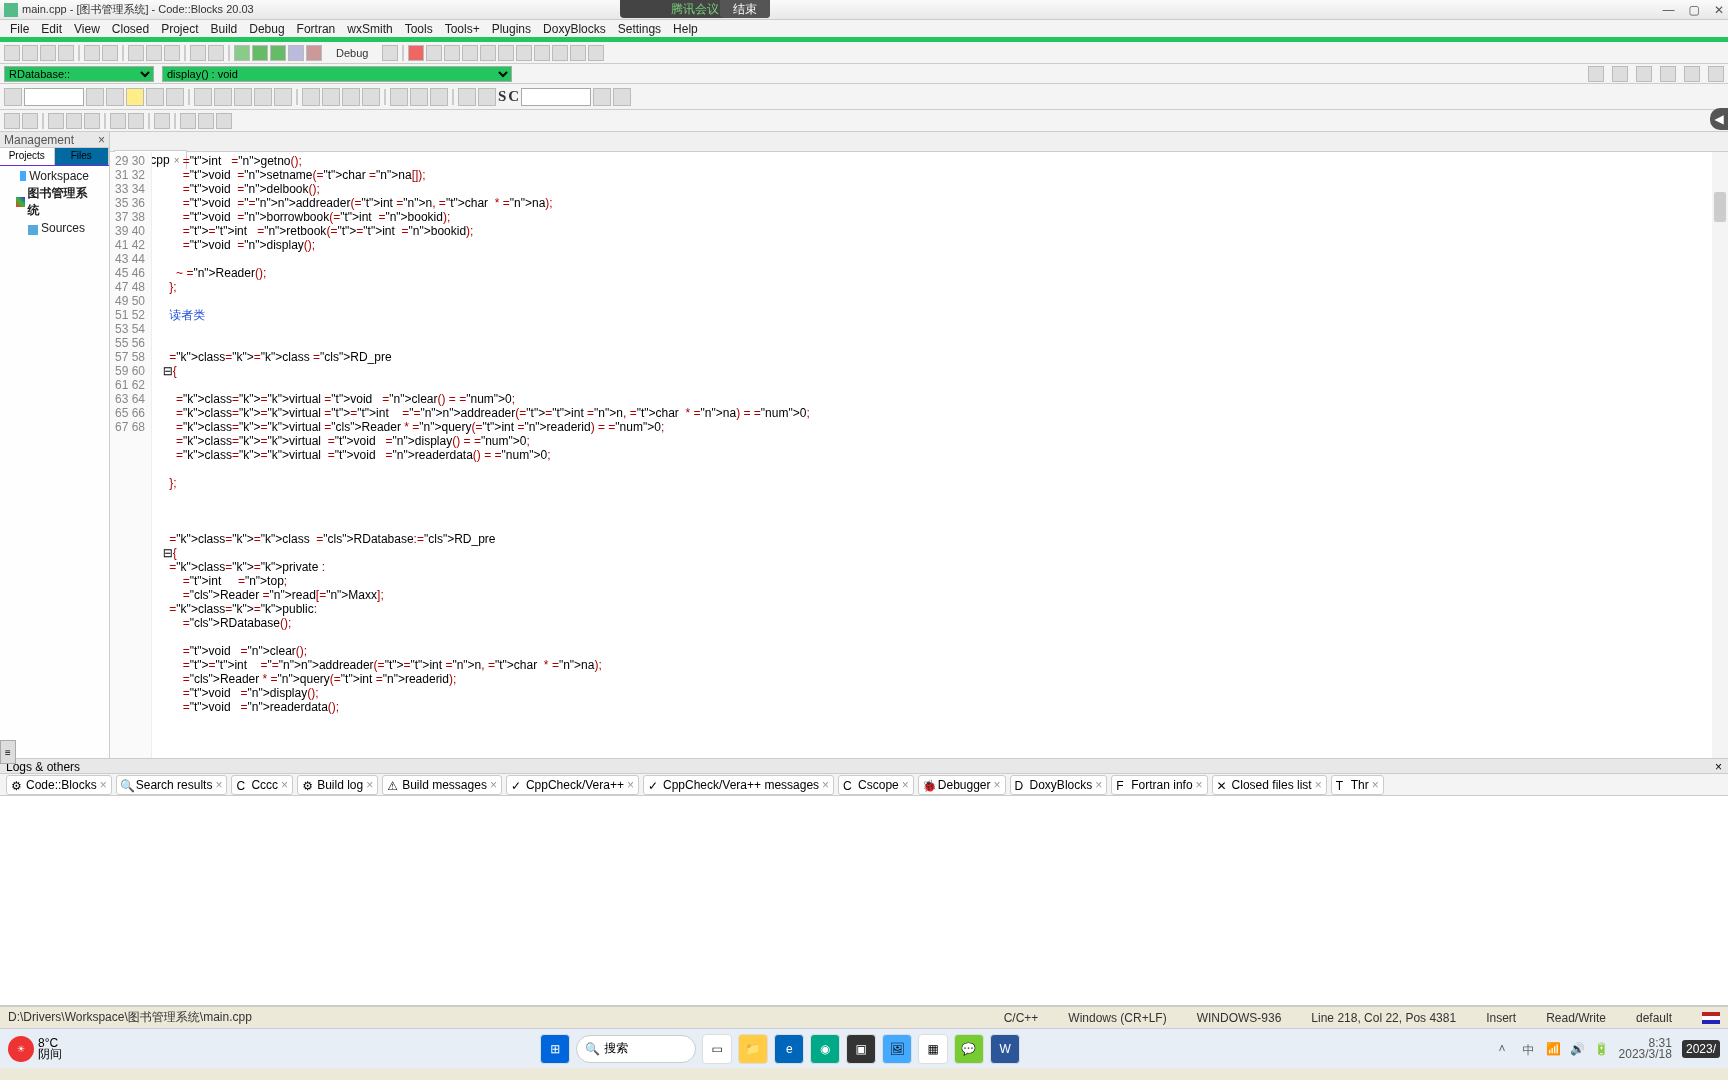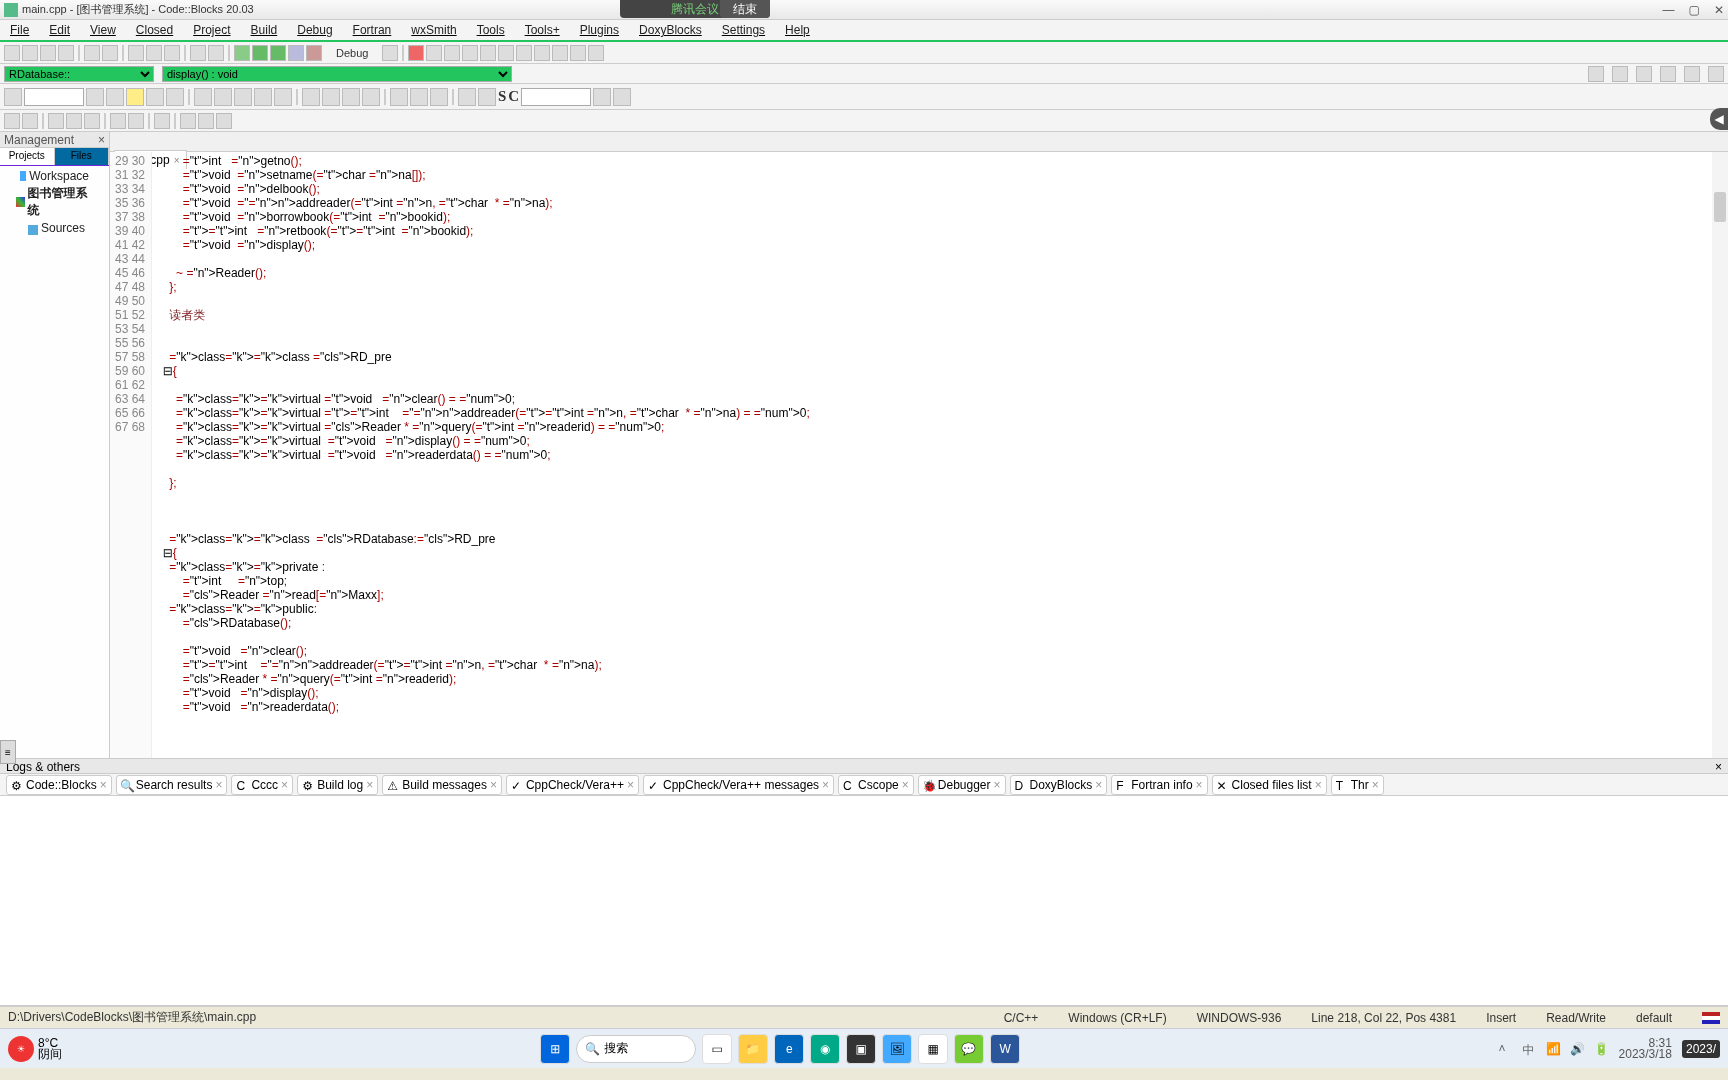--- a/index.html
+++ b/index.html
@@ -4,21 +4,21 @@
 <style>
 * { margin: 0; padding: 0; box-sizing: border-box; font-family: "Segoe UI", Tahoma, sans-serif; font-size: 12px; }
 body { background: #ece9d8; overflow: hidden; width: 1728px; height: 1080px; }
 .titlebar { height: 20px; background: linear-gradient(#fafafa,#e8e8e8); display: flex; align-items: center; padding: 0 4px; border-bottom: 1px solid #ccc; }
 .titlebar .icon { width: 14px; height: 14px; background: #5b8; margin-right: 4px; }
 .titlebar .title { flex: 1; font-size: 11px; color: #333; }
 .titlebar .winbtns { display: flex; gap: 14px; color: #555; }
 .titlebar .winbtns span { cursor: default; }
 .overlay-top { position: absolute; top: 0; left: 620px; width: 150px; height: 18px; background: #444; color: #7c7; font-size: 10px; display: flex; align-items: center; justify-content: center; border-radius: 0 0 4px 4px; }
 .overlay-top2 { position: absolute; top: 0; left: 720px; width: 50px; height: 18px; background: #555; color: #fff; font-size: 10px; display:flex; align-items:center; justify-content:center; border-radius:0 0 4px 4px;}
-.menubar { height: 22px; background: #f4f4f4; display: flex; align-items: center; padding: 0 4px; gap: 8px; border-bottom: 2px solid #22c55e; text-decoration: underline; }
+.menubar { height: 22px; background: #f4f4f4; display: flex; align-items: center; padding: 0 4px; gap: 0; border-bottom: 5px solid #22c55e; }
 .menubar span { padding: 2px 6px; font-size: 12px; color: #222; }
 .toolbar { height: 22px; background: #f4f4f4; display: flex; align-items: center; gap: 2px; padding: 0 4px; border-bottom: 1px solid #ccc; }
 .tb-btn { width: 16px; height: 16px; background: #ddd; border: 1px solid #bbb; display:inline-block; }
 .tb-sep { width: 2px; height: 16px; background: #ccc; margin: 0 2px; }
 .debug-box { padding: 0 12px; font-size: 11px; color: #333; }
 .scope-row { height: 20px; background: #f4f4f4; display: flex; align-items: center; padding: 0 4px; border-bottom: 1px solid #ccc; gap:8px;}
 .scope-row select { height: 16px; font-size: 11px; background:#22c55e; border:1px solid #aaa; }
 .toolbar3 { height: 26px; background: #f4f4f4; display:flex; align-items:center; padding:0 4px; border-bottom:1px solid #ccc; gap:2px;}
 .toolbar3 .tb-btn { width:18px;height:18px;}
 .toolbar3 .find-box { width:60px;height:18px;border:1px solid #aaa;background:#fff;}
@@ -36,21 +36,21 @@
 .sidebar .tree .indent1 { padding-left:12px;}
 .sidebar .tree .indent2 { padding-left:24px;align-items:flex-end;}
 .editor-wrap { flex:1; display:flex; flex-direction:column; background:#fff;}
 .editor-tabs { height:20px; background:#f0f0f0; display:flex; align-items:flex-end; border-bottom:1px solid #ccc; padding-left:4px;}
 .editor-tab { padding:2px 6px; background:#fff; border:1px solid #ccc; border-bottom:none; font-size:11px; display:flex; align-items:center; gap:4px; position:relative; top:18px;}
 .editor-tab .x { color:#888; font-size:10px;}
 .editor { flex:1; display:flex; font-family: Consolas,"Courier New",monospace; font-size:12px; overflow:hidden; position:relative;}
 .gutter { width:42px; background:#fafafa; color:#888; text-align:right; padding:2px 6px 2px 2px; line-height:14px; border-right:1px solid #eee;}
 .code { flex:1; padding:2px 4px; line-height:14px; white-space:pre; color:#000;}
 .op { color:#a00;}
-.cm { color:#7f1d1d;}
+.cm { color:#1d4ed8;}
 .editor .scrollbar-v { position:absolute; right:0; top:0; width:16px; height:100%; background:#f4f4f4;}
 .editor .thumb { position:absolute; right:2px; top:40px; width:12px; height:30px; background:#ccc; border-radius:2px;}
 .logs-title { height:16px; background:#e8e8e8; font-size:10px; padding:1px 6px; border-top:1px solid #ccc; border-bottom:1px solid #ccc; display:flex; justify-content:space-between;}
 .log-tabs { height:22px; background:#f4f4f4; display:flex; align-items:center; padding:0 6px; gap:4px; border-bottom:1px solid #ccc; overflow:hidden;}
 .log-tab { display:flex; align-items:center; gap:3px; font-size:11px; padding:2px 4px; background:#fff; border:1px solid #ccc; border-radius:3px;}
 .log-tab .li { width:12px;height:12px; display:inline-block;}
 .log-tab .x { color:#999;}
 .log-body { height: 210px; background:#fff; border-bottom:1px solid #ccc;}
 .statusbar { height:22px; background:#ece9d8; display:flex; align-items:center; padding:0 8px; font-size:11px; color:#333; gap:30px; border-top:1px solid #ccc;}
 .statusbar .spacer { flex:1;}
@@ -397,21 +397,21 @@
       <span>Thr</span>
       <span class="x">×</span>
     </div>
   </div>
 <div class="log-body"></div>
 
 <div class="side-collapse">≡</div>
 <div class="side-right-tab">◀</div>
 
 <div class="statusbar">
-  <span>D:\Drivers\CodeBlocks\图书管理系统\main.cpp</span>
+  <span>D:\Drivers\Workspace\图书管理系统\main.cpp</span>
   <span class="spacer"></span>
   <span>C/C++</span>
   <span>Windows (CR+LF)</span>
   <span>WINDOWS-936</span>
   <span>Line 218, Col 22, Pos 4381</span>
   <span>Insert</span>
   <span>Read/Write</span>
   <span>default</span>
   <span class="flag"></span>
 </div>

